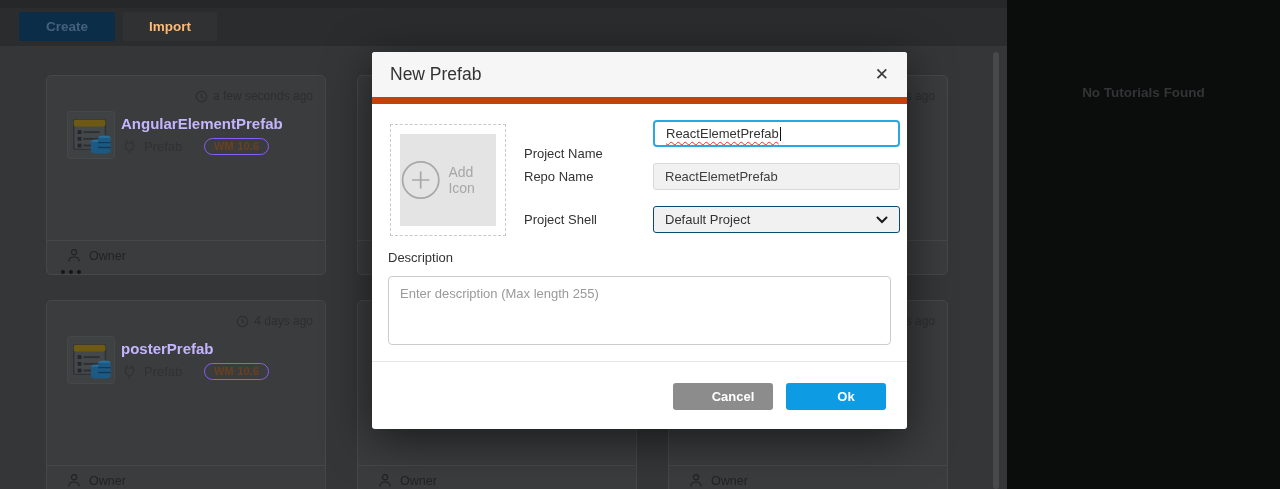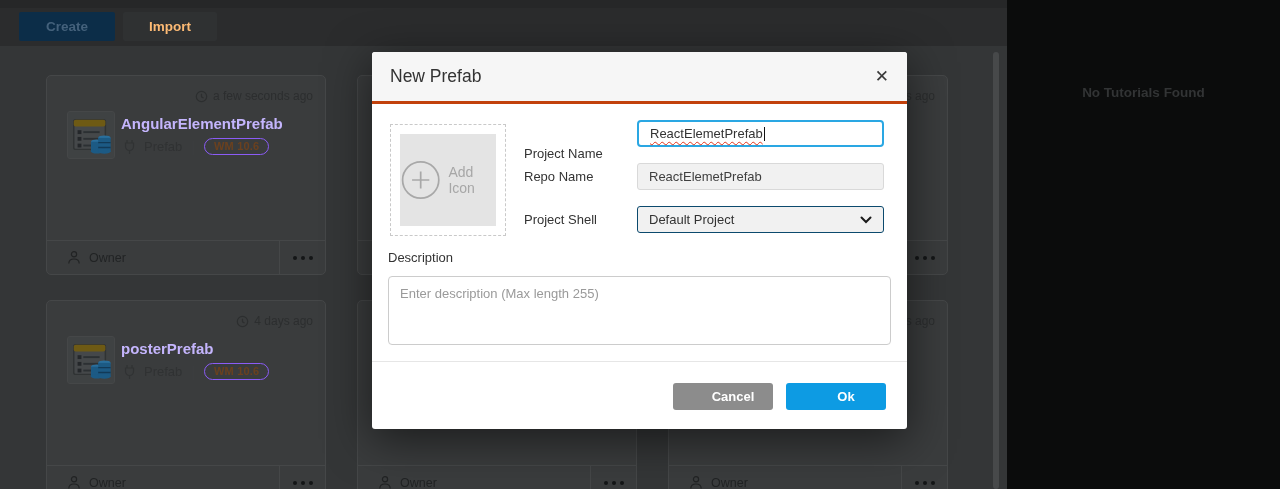--- a/index.html
+++ b/index.html
@@ -24,51 +24,51 @@
   .card-icon { position:absolute; top:35px; left:20px; width:48px; height:48px;
                background:#3f4243; border:1px solid #454748; border-radius:3px; }
   .card-title { position:absolute; top:39px; left:74px; font-size:15px; font-weight:bold; color:#c4b5fd; white-space:nowrap; }
   .card-meta { position:absolute; top:62px; left:77px; display:flex; align-items:center; gap:9px;
                font-size:13px; color:#303233; }
   .sep { color:#3d3f40; font-size:14px; }
   .badge { border:1px solid #8b5cf6; color:#6b411f; border-radius:9px; padding:1px 9px 2px;
            font-size:11px; font-weight:bold; letter-spacing:.2px; }
   .badge:empty { display:none; }
   .card-footer { position:absolute; left:0; right:0; bottom:0; height:34px;
-                 border-top:1px solid #454748; display:flex; }
+                 border-top:1px solid #454748; display:flex;flex-direction:column; }
   .owner { flex:1; display:flex; align-items:center; gap:8px; padding-left:20px;
            font-size:12.5px; color:#212324; }
   .menu { width:46px; border-left:1px solid #454748; display:flex; align-items:center;
           justify-content:center; gap:4px; cursor:pointer; }
   .dot { width:4px; height:4px; border-radius:50%; background:#141617; }
 
   .scroll-thumb { position:absolute; left:993px; top:52px; width:6px; height:437px;
                   background:#47494a; border-radius:3px; }
 
   .tutorials { position:absolute; left:1007px; top:0; width:273px; height:489px; background:#0b0c0c; }
   .tutorials-empty { padding-top:85px; text-align:center; font-size:13.5px; font-weight:bold; color:#323435; }
 
   
   .modal { position:absolute; left:372px; top:52px; width:535px; height:377px; background:#ffffff;
            border-radius:3px; box-shadow:0 10px 45px rgba(0,0,0,.55); z-index:10; }
   .modal-header { position:absolute; left:0; top:0; right:0; height:52px; background:#f6f6f6;
-                  border-bottom:3px solid #c2410c; border-radius:3px 3px 0 0;
+                  border-bottom:7px solid #c2410c; border-radius:3px 3px 0 0;
                   display:flex; align-items:center; padding:0 18px; }
   .modal-title { font-size:17.5px; color:#333; }
   .modal-close { margin-left:auto; font-size:17px; color:#3a3a3a; cursor:pointer; line-height:1; }
 
   .addicon { position:absolute; left:18px; top:72px; width:116px; height:112px;
              border:1px dashed #c9c9c9; padding:9px; cursor:pointer; }
   .addicon-inner { width:100%; height:100%; background:#e4e4e4; display:flex; flex-direction:row;
                    align-items:center; justify-content:center; gap:7px; }
   .addicon-label { font-size:14px; color:#a7a7a7; }
 
   .f-label { position:absolute; left:152px; width:110px; height:27px; line-height:27px;
              font-size:13px; color:#333; }
-  .f-input { position:absolute; left:265px; width:247px; height:27px; font-size:13px; color:#333;
+  .f-input { position:absolute; left:281px; width:247px; height:27px; font-size:13px; color:#333;
              display:flex; align-items:center; padding:0 11px;text-align:center; }
   .in-focus { border:2px solid #2aa7e3; border-radius:4px; background:#fff; }
   .in-disabled { border:1px solid #d9d9d9; border-radius:3px; background:#f1f1f1; color:#3f3f3f; }
   .in-select { border:1px solid #0c4a6e; border-radius:3px; background:#f1f1f1; cursor:pointer; }
   .wavy { text-decoration-line:underline; text-decoration-style:wavy; text-decoration-color:#e0331b;
           text-decoration-thickness:1px; text-underline-offset:3px; }
   .caret { display:inline-block; width:1px; height:14px; background:#111; margin-left:1px; }
   .chev { margin-left:auto; }
 
   .desc-label { position:absolute; left:16px; top:198px; font-size:13px; color:#333; }

